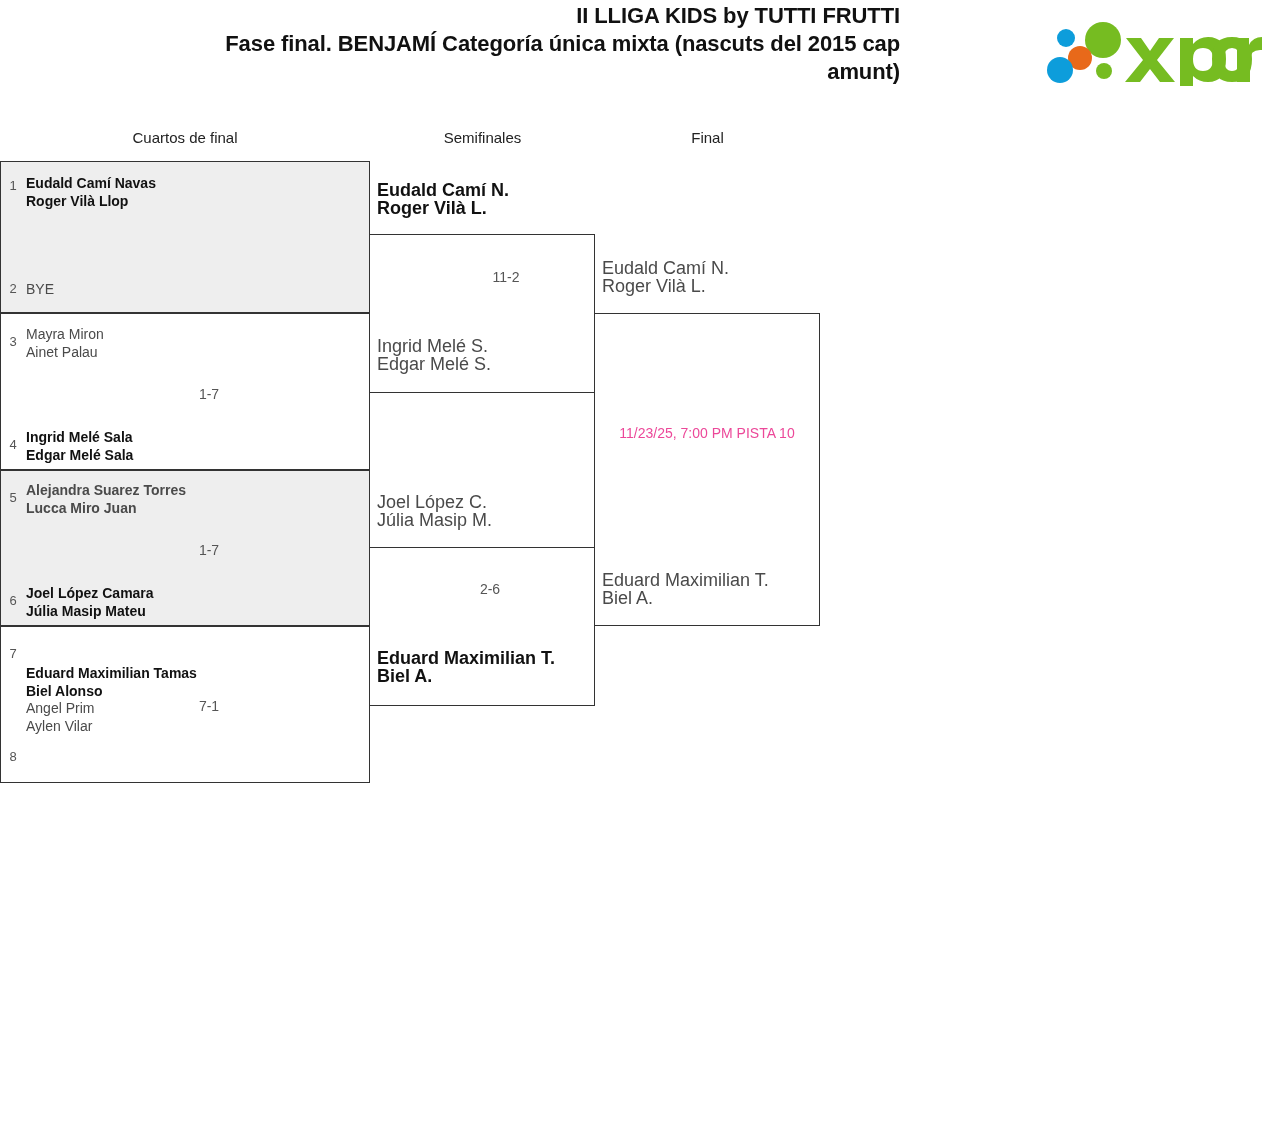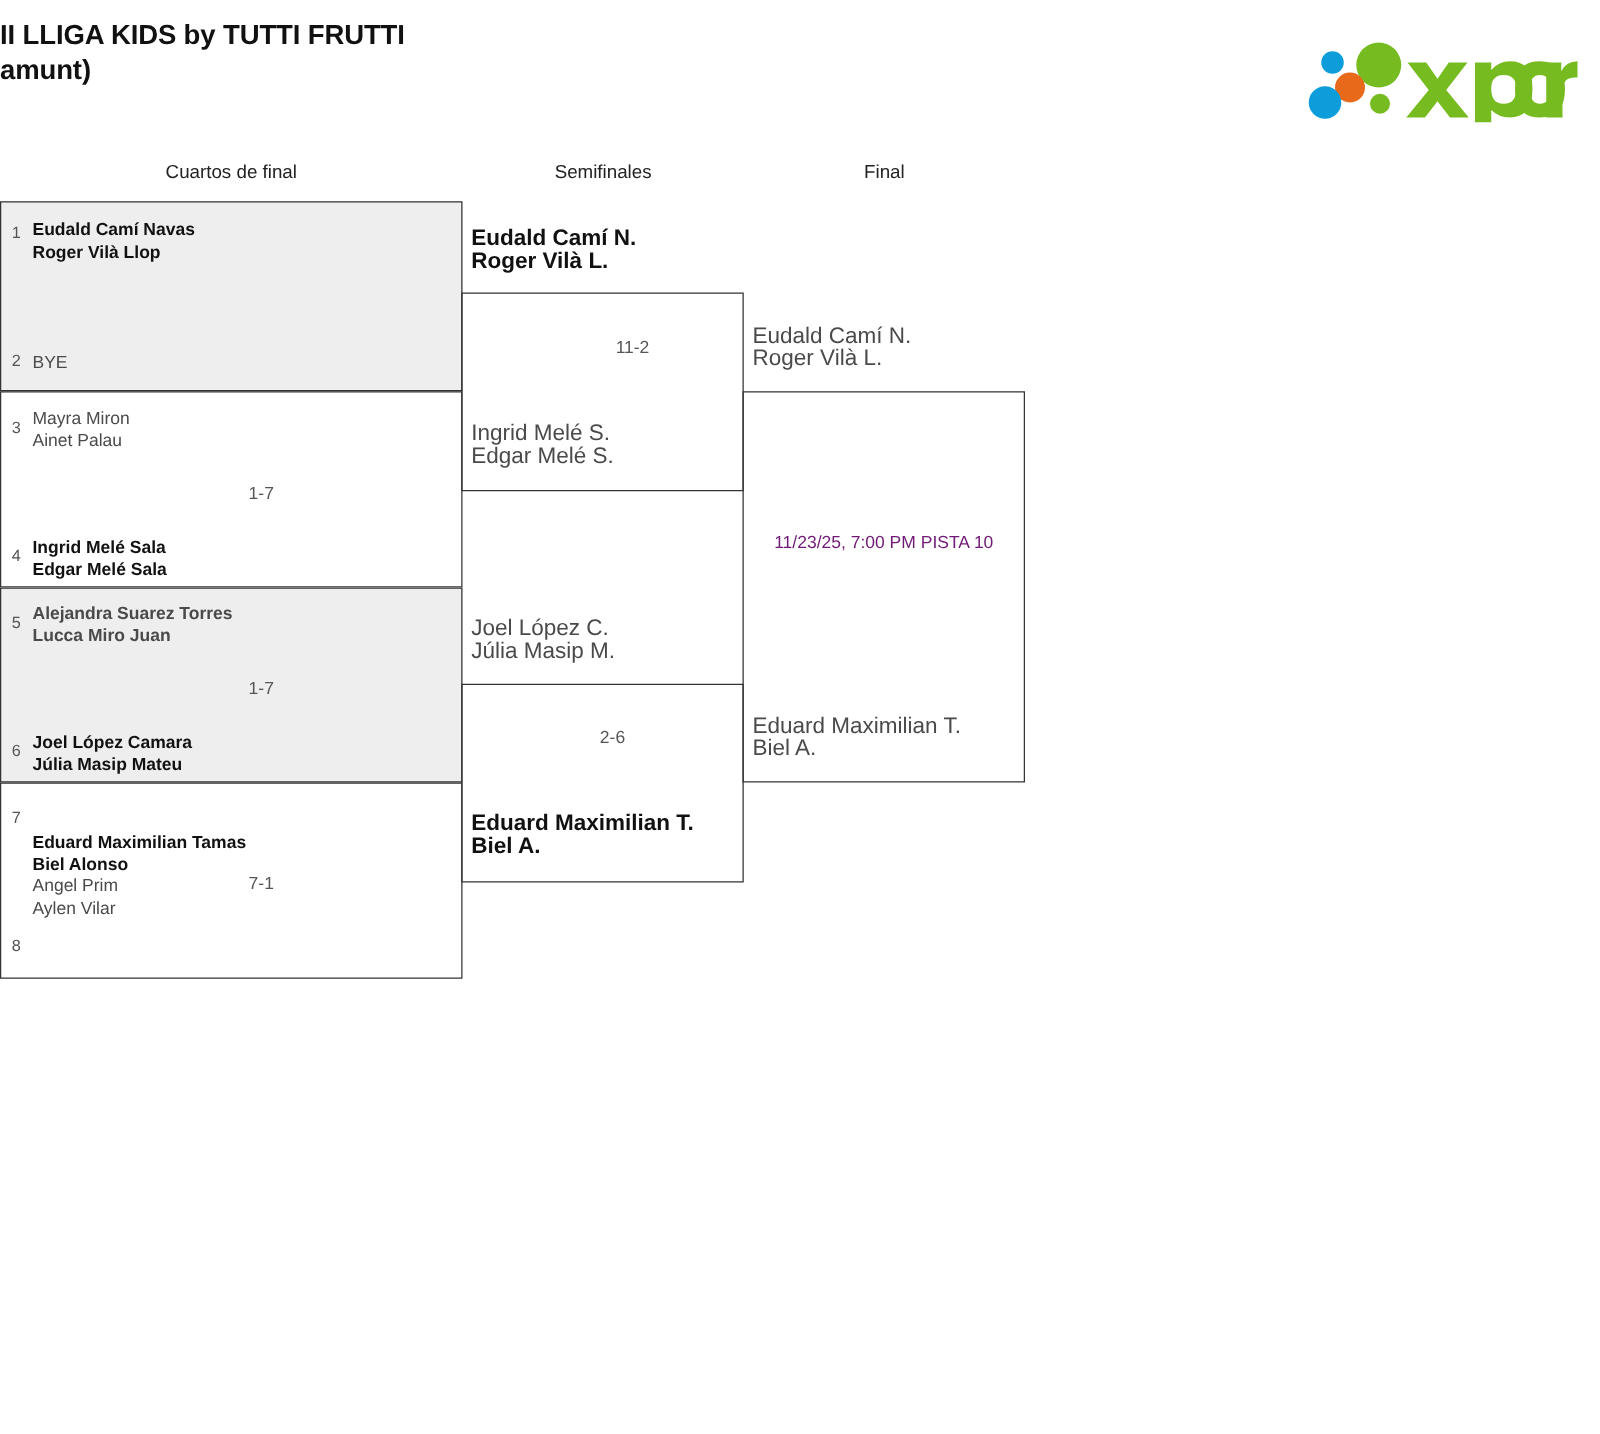--- a/index.html
+++ b/index.html
@@ -13,23 +13,24 @@
     height: 1147px;
     font-family: "Liberation Sans", sans-serif;
     color: #1a1a1a;
     position: relative;
     overflow: hidden;
   }
 
   
   .page-header {
     position: absolute;
-    left: 0; top: 12px;
+    left: 0; top: 0;
     width: 1280px;
     height: 110px;
+    text-align: right;
   }
   .title-block {
     position: absolute;
     left: 0; top: 2px;
     width: 900px;
   }
   .title-line {
     font-size: 22px;
     font-weight: bold;
     line-height: 28px;
@@ -108,21 +109,21 @@
     position: absolute;
     font-size: 14px;
     color: #555555;
     text-align: center;
     white-space: nowrap;
     padding-left: 48px;
   }
   .sched {
     position: absolute;
     font-size: 14px;
-    color: #701a75;
+    color: #ec4899;
     text-align: center;
     white-space: nowrap;
   }
 
   
   .adv {
     position: absolute;
     font-size: 18px;
     line-height: 18px;
     color: #4a4a4a;
@@ -130,20 +131,21 @@
   }
   .adv.win { color: #111111; font-weight: bold; }
   .adv .pl { display: block; }
 </style>
 </head>
 <body>
 
 <div class="page-header">
   <div class="title-block">
     <div class="title-line">II LLIGA KIDS by TUTTI FRUTTI</div>
+    <div class="title-line">Fase final. BENJAMÍ Categoría única mixta (nascuts del 2015 cap</div>
     <div class="title-line">amunt)</div>
   </div>
 
   <div class="logo">
     <svg width="235" height="68" viewBox="0 0 235 68" xmlns="http://www.w3.org/2000/svg">
 
       <circle cx="26" cy="20" r="9" fill="#0d9ddb"></circle>
       <circle cx="63" cy="22" r="18" fill="#76bc21"></circle>
       <circle cx="40" cy="40" r="12" fill="#e8691a"></circle>
       <circle cx="20" cy="52" r="13" fill="#0d9ddb"></circle>

